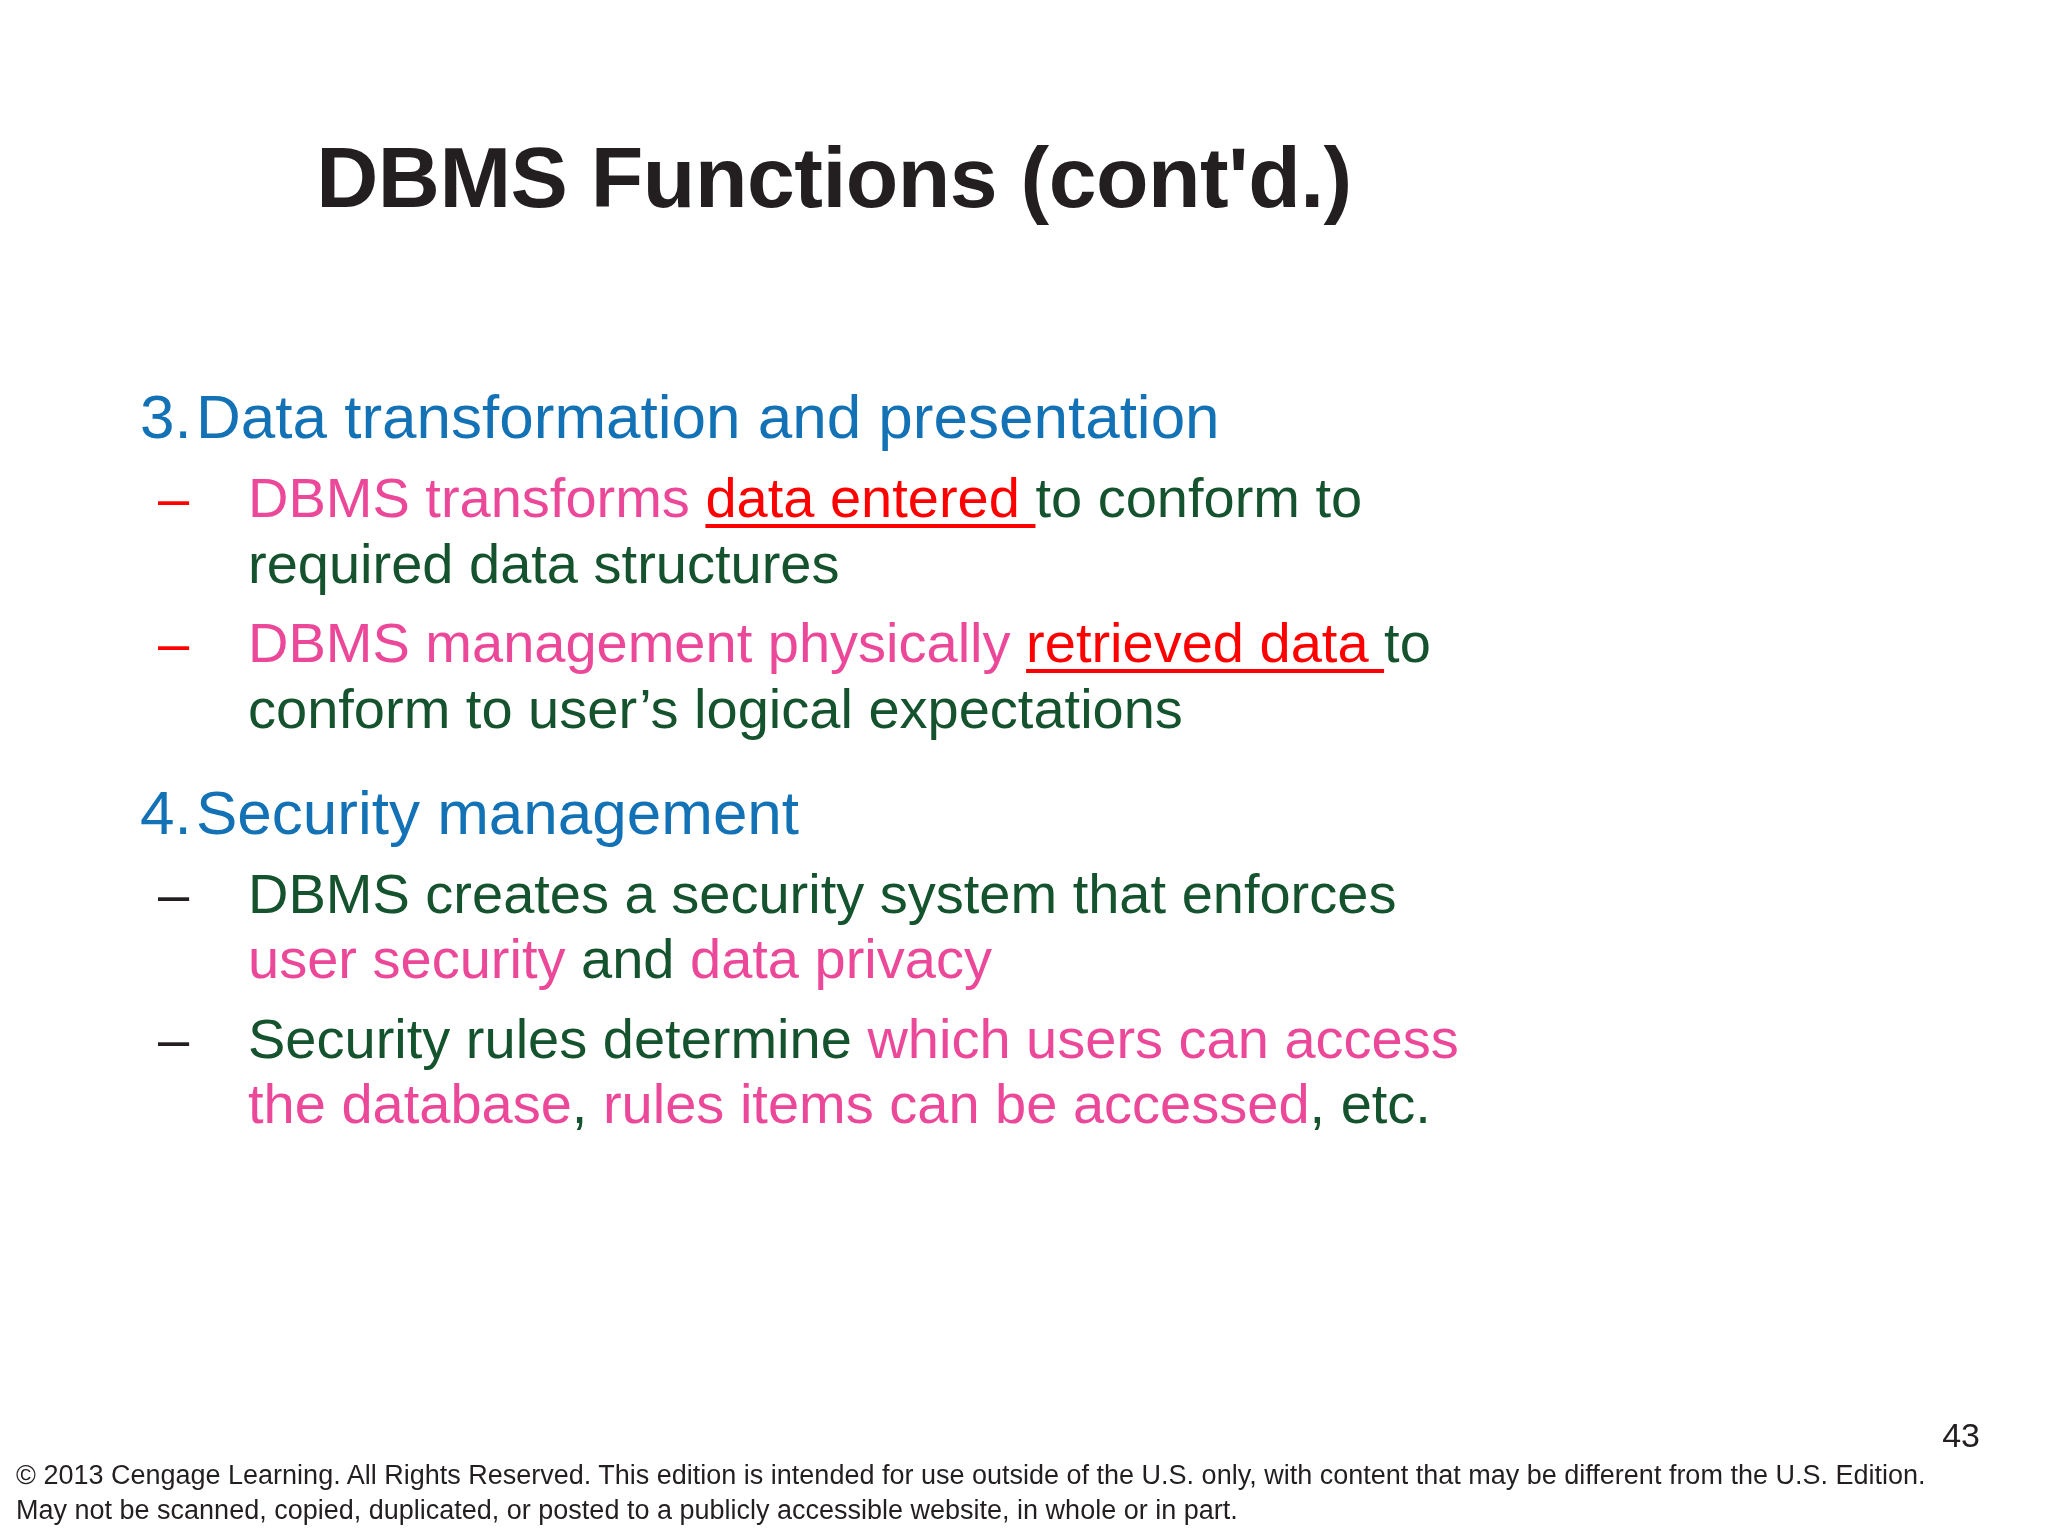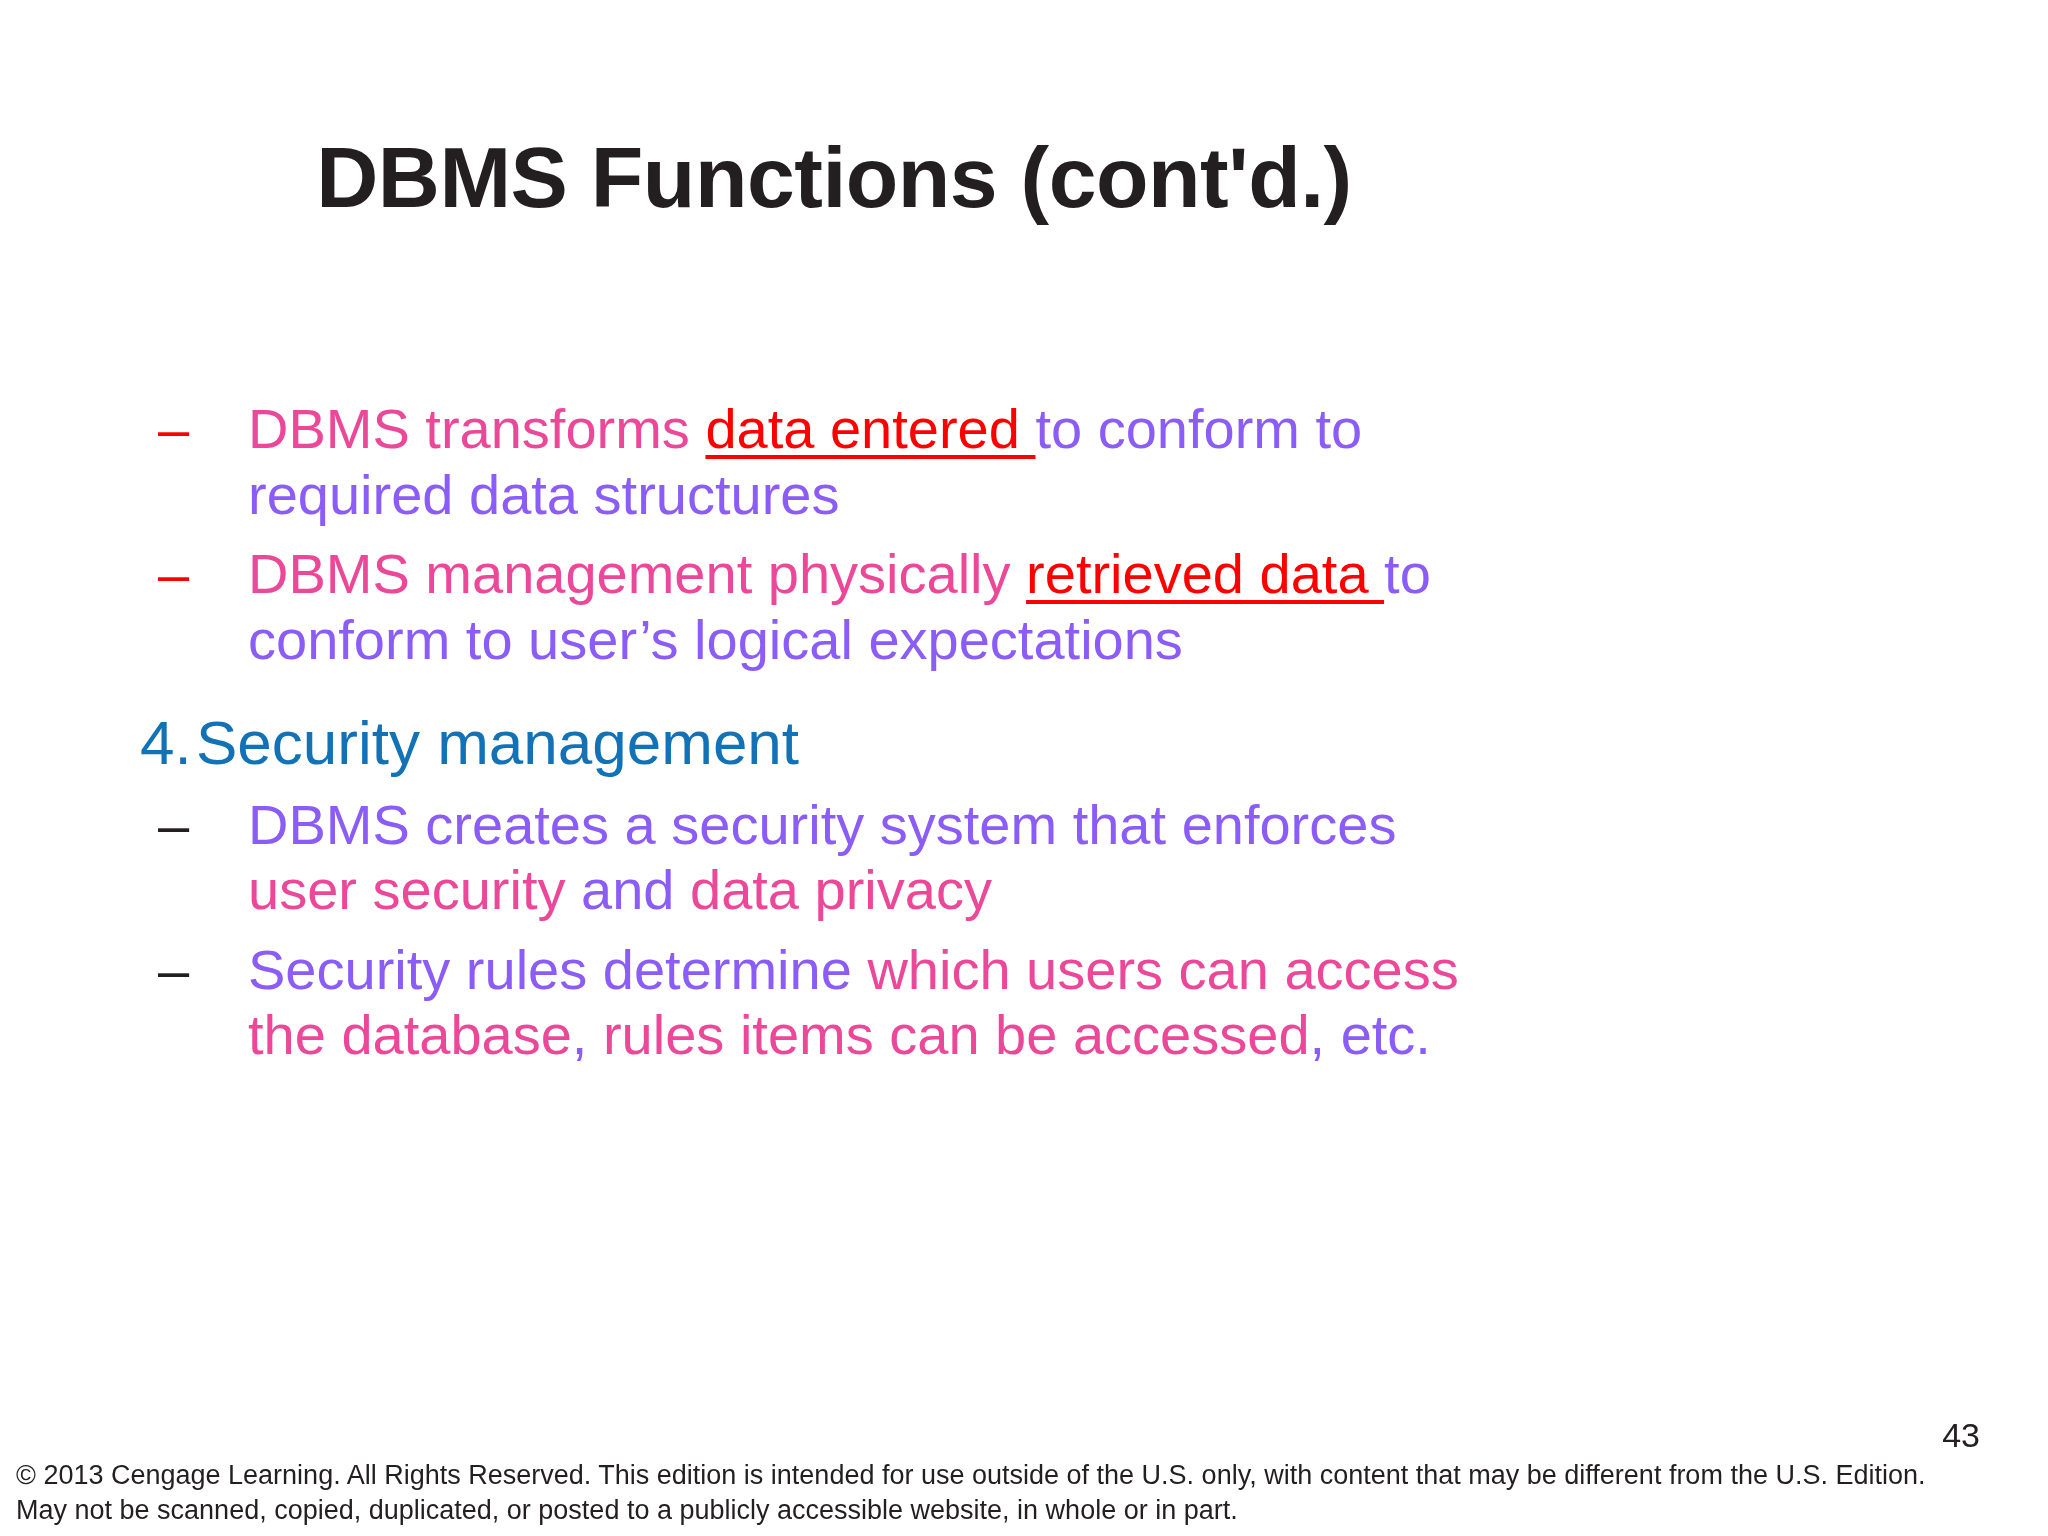--- a/index.html
+++ b/index.html
@@ -70,21 +70,21 @@
     position: absolute;
     left: 18px;
     top: 0;
     font-size: 56px;
   }
 
   .dash-red { color: #fe0000; }
   .dash-black { color: #231f20; }
 
   .red { color: #ec4899; }
-  .blk { color: #8b5cf6; }
+  .blk { color: #14532d; }
   .u-red {
     color: #fe0000;
     text-decoration: underline;
     text-decoration-color: #fe0000;
     text-underline-offset: 7px;
     text-decoration-thickness: 4px;
   }
 
   .spacer-sm { height: 22px; }
 
@@ -113,20 +113,23 @@
 </style>
 </head>
 <body>
 
 <div class="slide">
 
   <div class="slide-title">DBMS Functions (cont'd.)</div>
 
   <div class="body-area">
 
+    <div class="lvl1">
+      <span class="num">3.</span><span>Data transformation and presentation</span>
+    </div>
 
     <div class="lvl2">
       <span class="dash dash-red">–</span><span class="red">DBMS transforms </span><span class="u-red">data entered </span><span class="blk">to conform to</span><br><span class="blk">required data structures</span>
     </div>
 
     <div class="lvl2">
       <span class="dash dash-red">–</span><span class="red">DBMS management physically </span><span class="u-red">retrieved data </span><span class="blk">to</span><br><span class="blk">conform to user’s logical expectations</span>
     </div>
 
     <div class="spacer-sm"></div>

